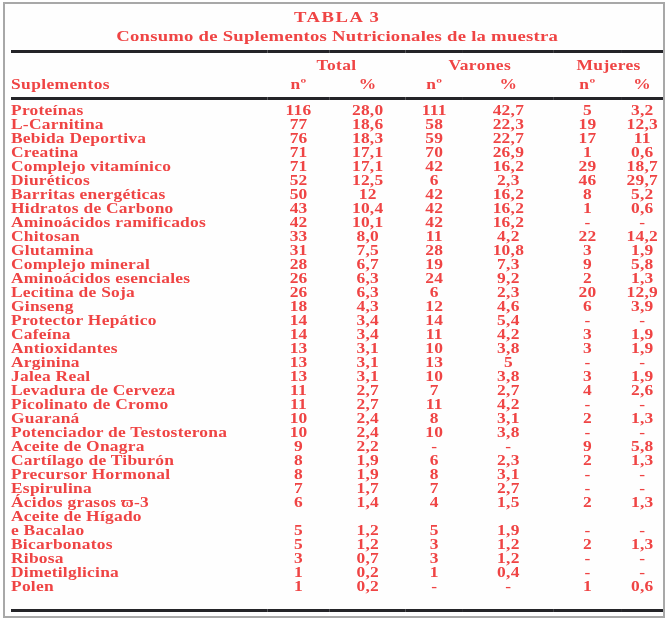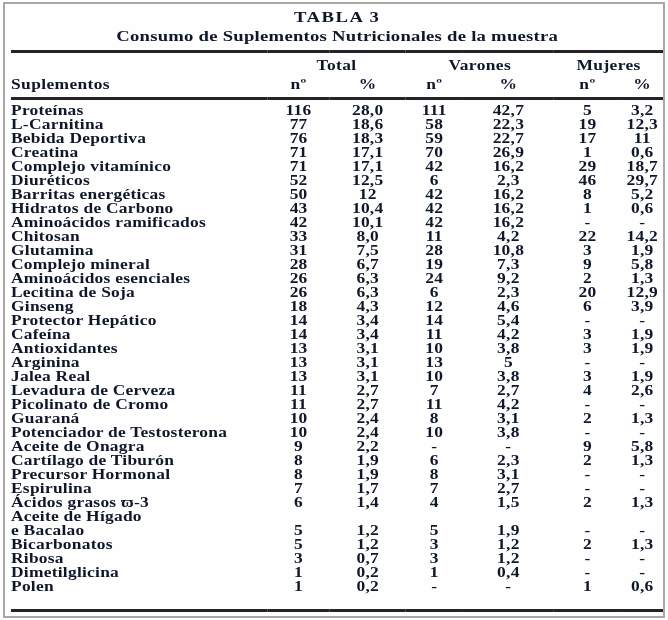--- a/index.html
+++ b/index.html
@@ -3,21 +3,21 @@
 <meta charset="utf-8">
 <style>
   html, body { margin: 0; padding: 0; }
   .page {
     position: relative;
     width: 668px;
     height: 620px;
     background: #ffffff;
     font-family: "Liberation Serif", "DejaVu Serif", serif;
     font-weight: bold;
-    color: #0f172a;
+    color: #ef4444;
     overflow: hidden;
   }
   .frame {
     position: absolute;
     left: 3px; top: 2px; right: 3px; bottom: 2px;
     border: 2px solid #a8a8a8;
     background: #fefefe;
     overflow: hidden;
   }
   

